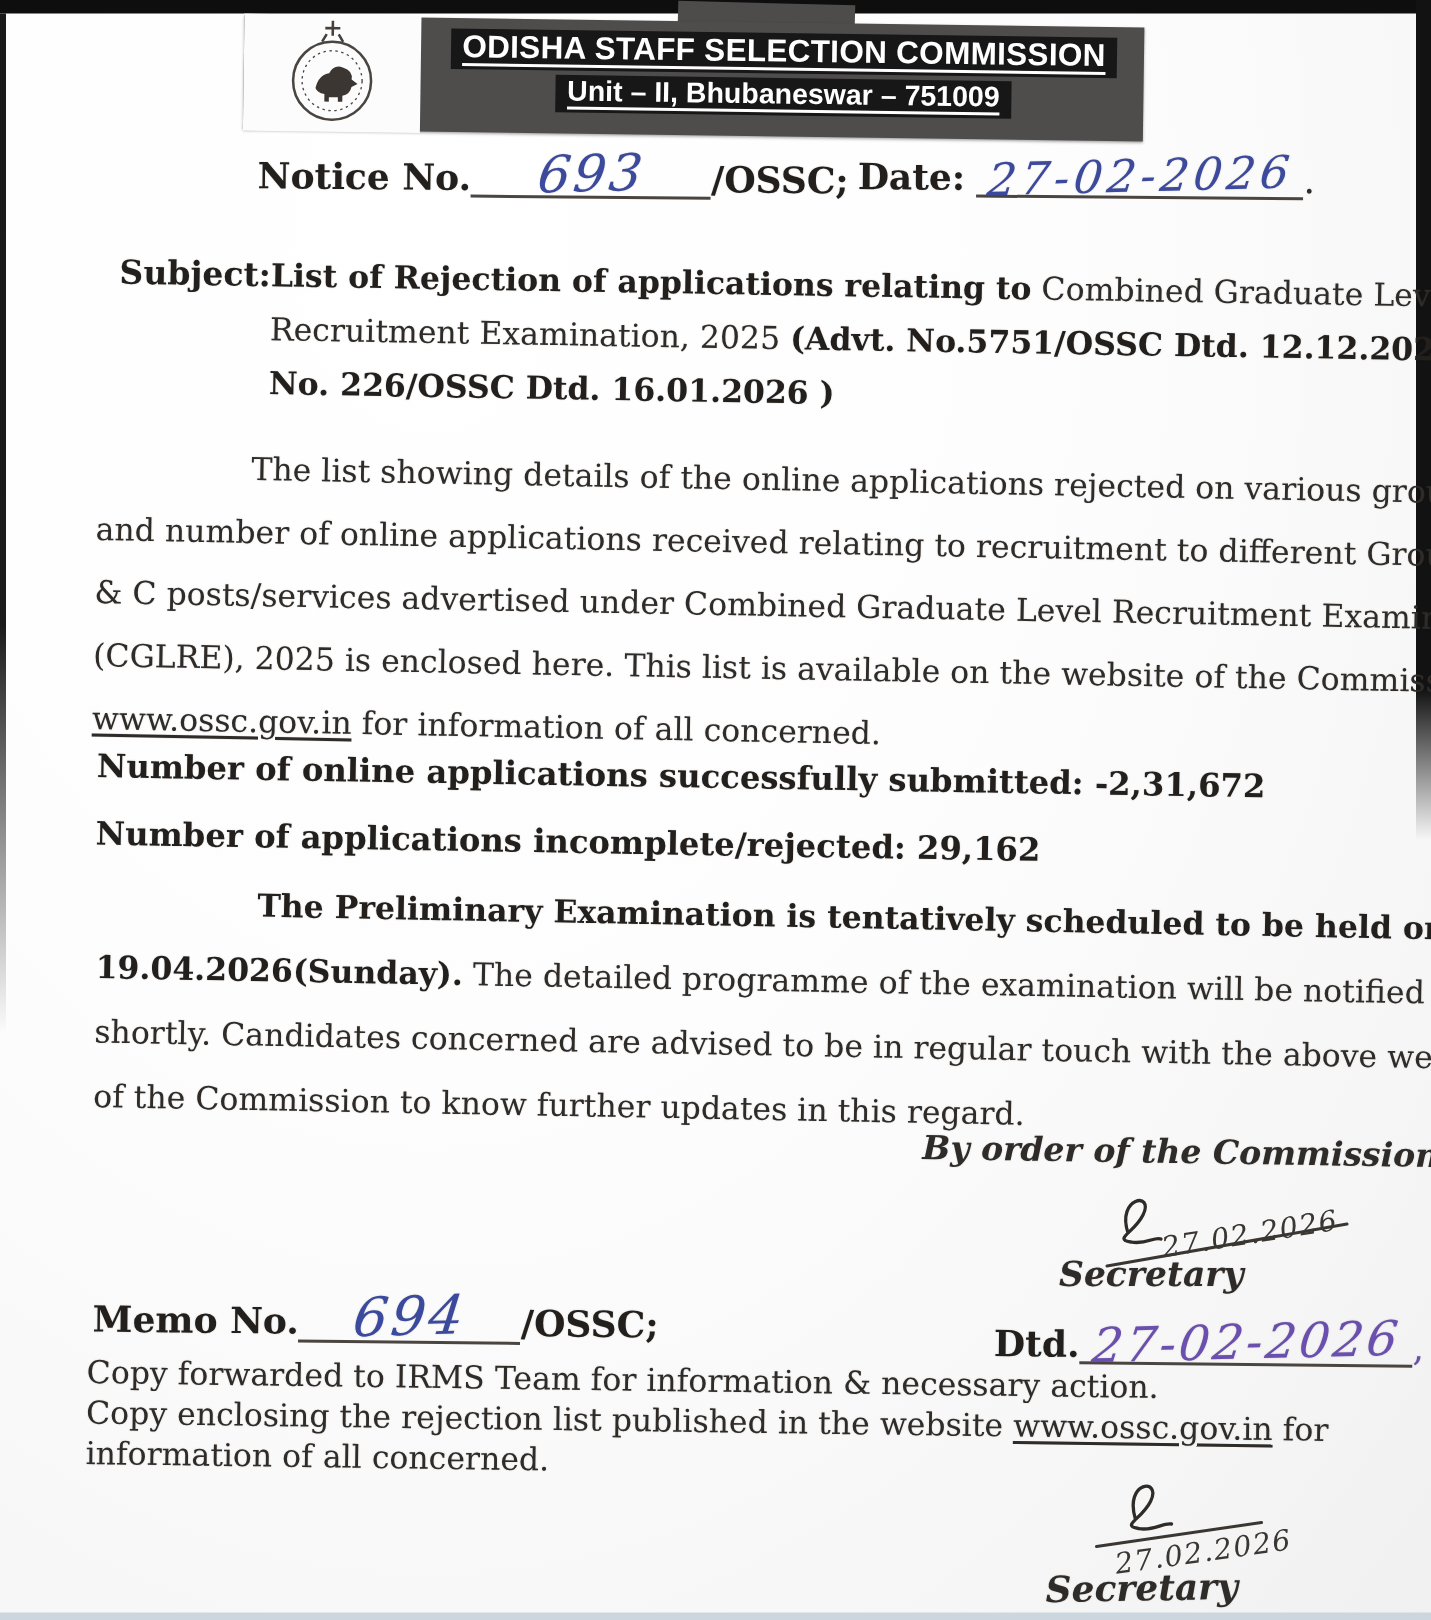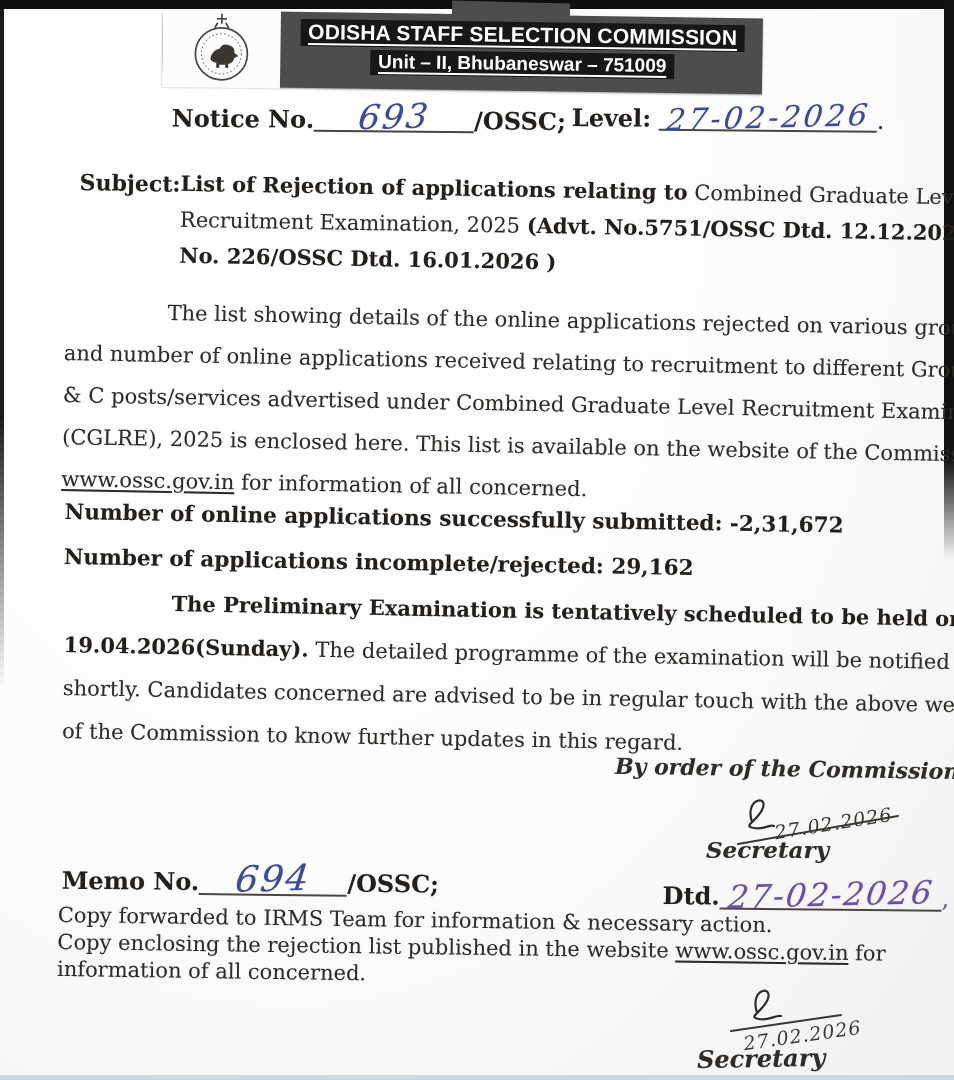--- a/index.html
+++ b/index.html
@@ -113,21 +113,21 @@
       <div><span class="banner-line1">ODISHA STAFF SELECTION COMMISSION</span></div>
       <div><span class="banner-line2">Unit – II, Bhubaneswar – 751009</span></div>
     </div>
   </div>
 
   <div class="notice-row">
     <div class="notice-left serif">
       <span class="b">Notice No.</span><span class="hw-underline" style="width:160px;"><span class="hw ink-blue hw-num">693</span></span><span class="b">/OSSC;</span>
     </div>
     <div class="notice-right serif">
-      <span class="b">Level:</span>
+      <span class="b">Date:</span>
       <span class="hw-underline" style="width:218px;"><span class="hw ink-blue hw-date-top">27-02-2026</span></span><span>.</span>
     </div>
   </div>
 
   <div class="subject-block serif">
     <div class="subj-label b">Subject:</div>
     <div class="subj-text">
       <div class="just"><span class="b">List of Rejection of applications relating to</span> <span>Combined Graduate Level</span></div>
       <div class="just"><span>Recruitment Examination, 2025</span> <span class="b">(Advt. No.5751/OSSC Dtd. 12.12.2025, Notice</span></div>
       <div class="lastline b">No. 226/OSSC Dtd. 16.01.2026 )</div>

